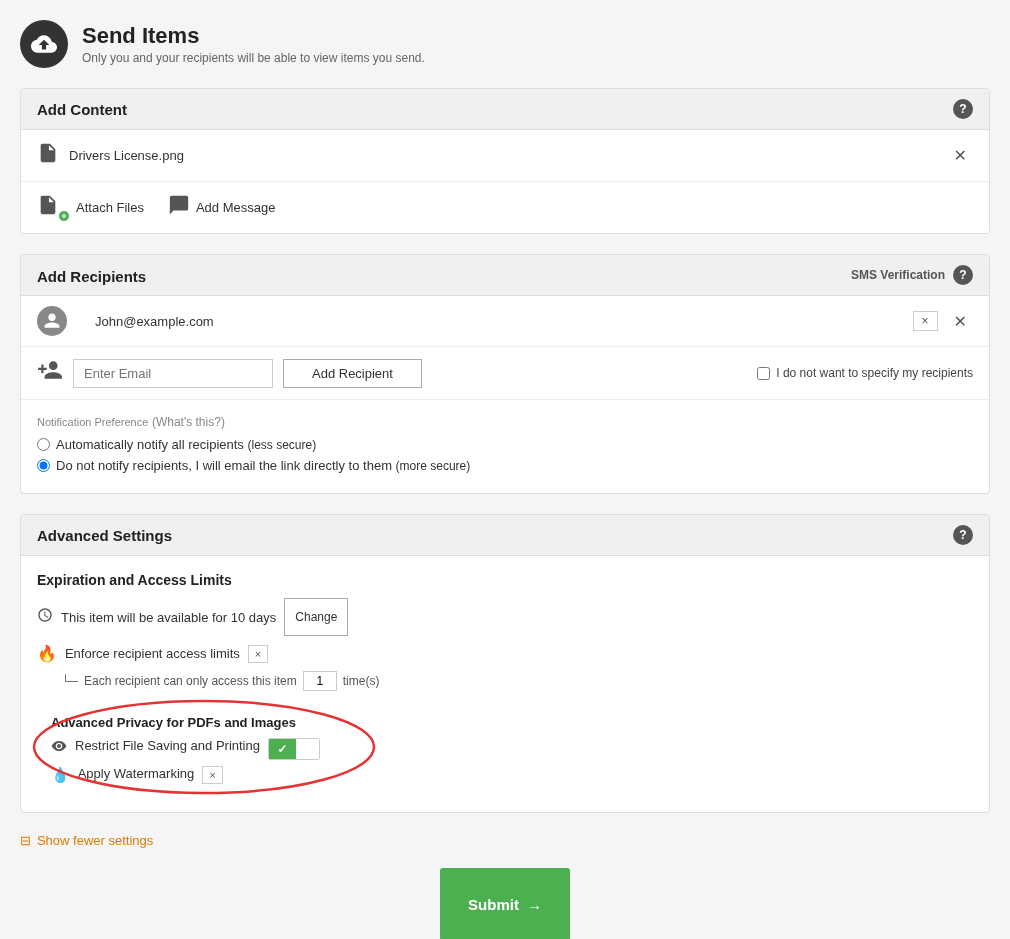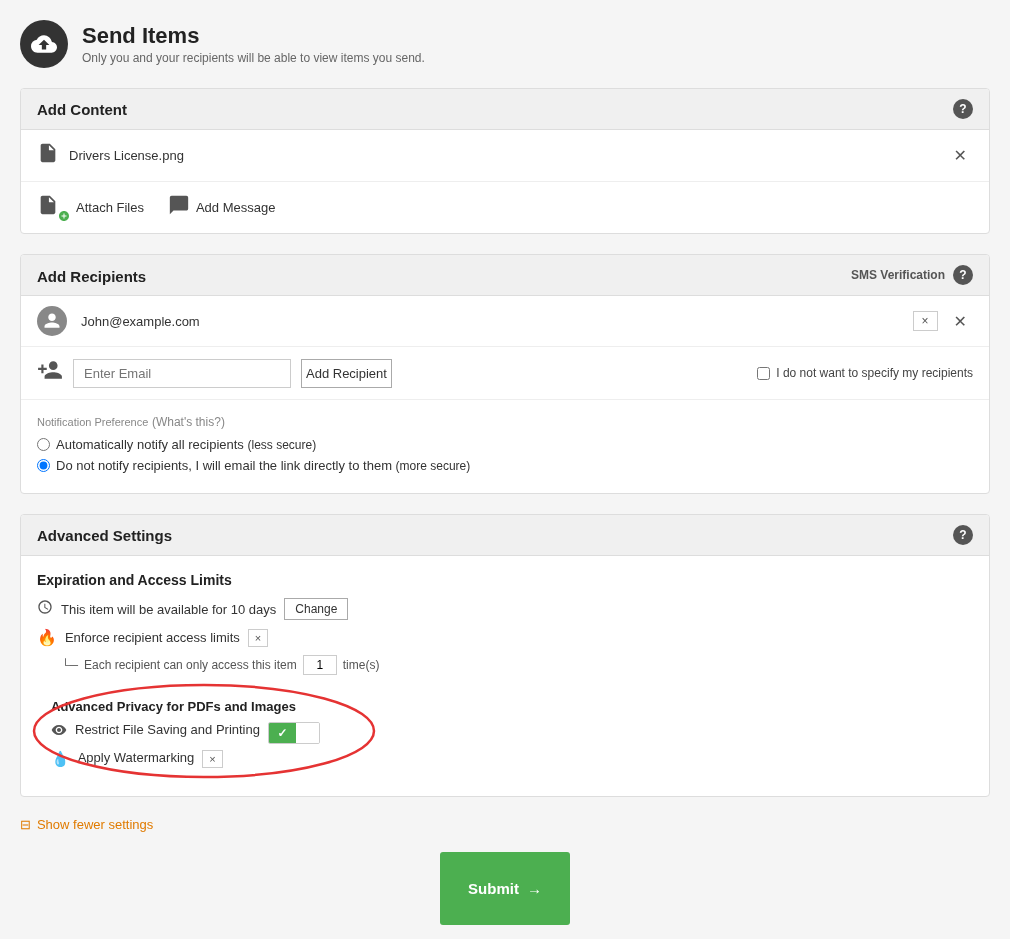--- a/index.html
+++ b/index.html
@@ -155,21 +155,21 @@
     .recipient-row {
       display: flex;
       align-items: center;
       justify-content: space-between;
       padding: 10px 16px;
       border-bottom: 1px solid #eee;
     }
     .recipient-left {
       display: flex;
       align-items: center;
-      gap: 14px;
+      gap: 28px;
     }
     .avatar-circle {
       width: 30px;
       height: 30px;
       background: #888;
       border-radius: 50%;
       display: flex;
       align-items: center;
       justify-content: center;
       color: white;
@@ -204,27 +204,27 @@
     }
     .add-recipient-icon {
       font-size: 22px;
       color: #555;
       flex-shrink: 0;
     }
     .email-input {
       border: 1px solid #ccc;
       padding: 6px 10px;
       font-size: 13px;
-      width: 218px;
+      width: 200px;
       outline: none;
     }
     .add-recipient-btn {
       background: white;
       border: 1px solid #aaa;
-      padding: 6px 4px;
+      padding: 6px 28px;
       font-size: 13px;
       cursor: pointer;
       color: #333;
     }
 
     .no-recipients-checkbox-area {
       margin-left: auto;
       display: flex;
       align-items: center;
       gap: 6px;
@@ -285,21 +285,21 @@
       font-size: 13px;
       color: #333;
     }
     .adv-row .row-icon {
       font-size: 16px;
       color: #555;
     }
     .change-btn {
       background: white;
       border: 1px solid #aaa;
-      padding: 3px 10px;
+      padding: 11px 10px;
       font-size: 12px;
       cursor: pointer;
       color: #333;
     }
 
     .small-toggle-box {
       border: 1px solid #ccc;
       padding: 2px 6px;
       font-size: 11px;
       color: #555;

